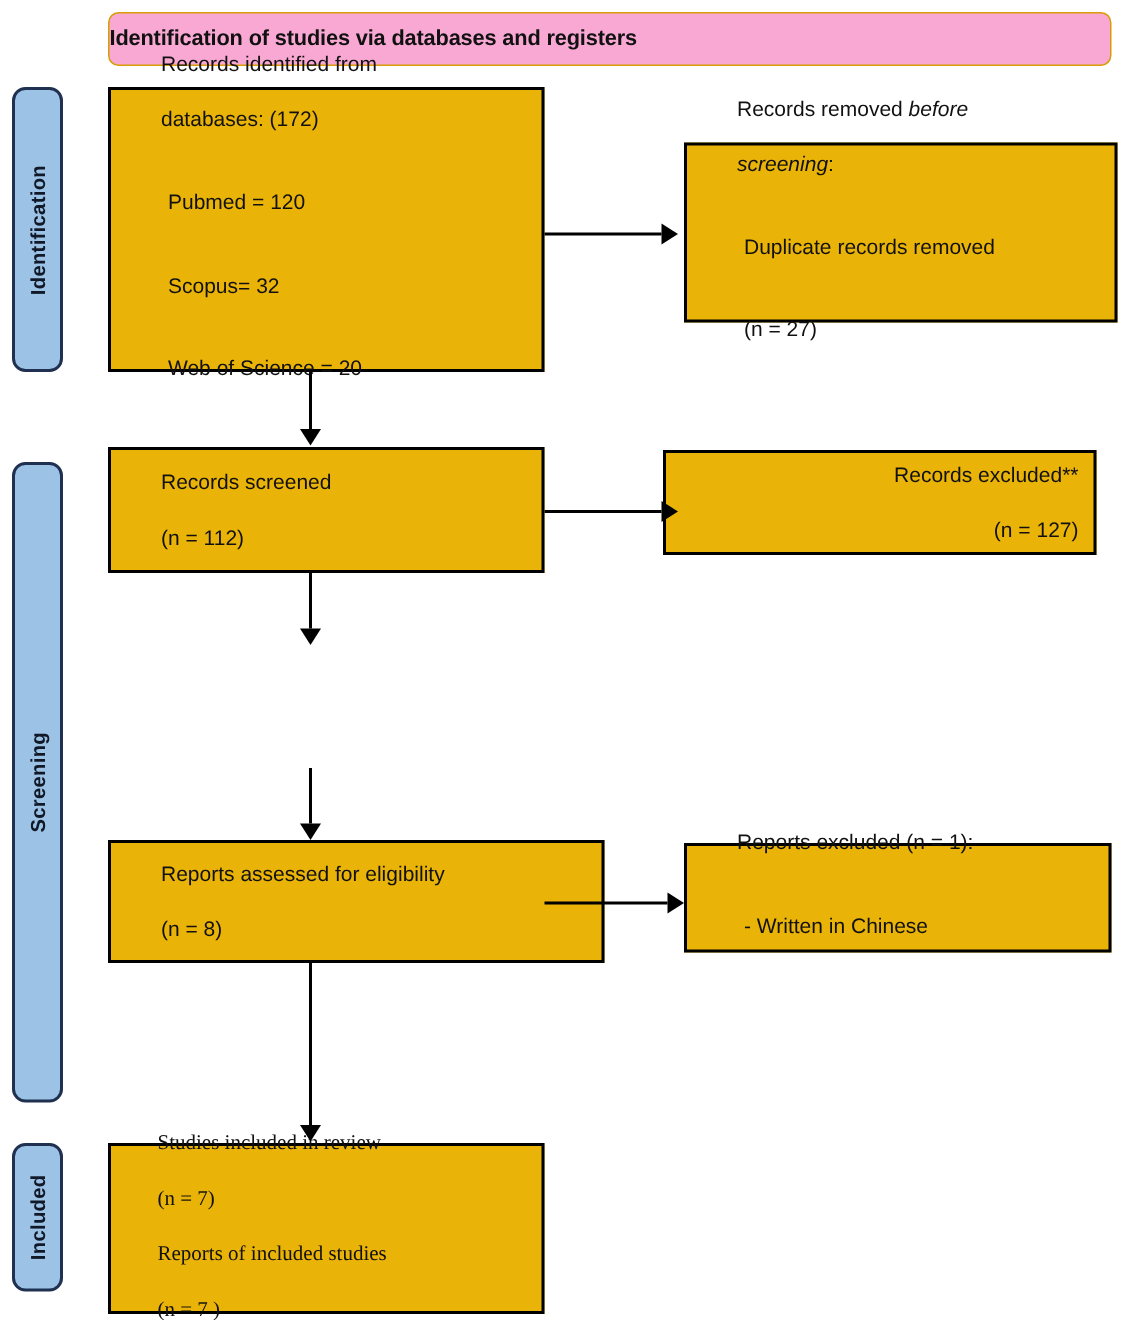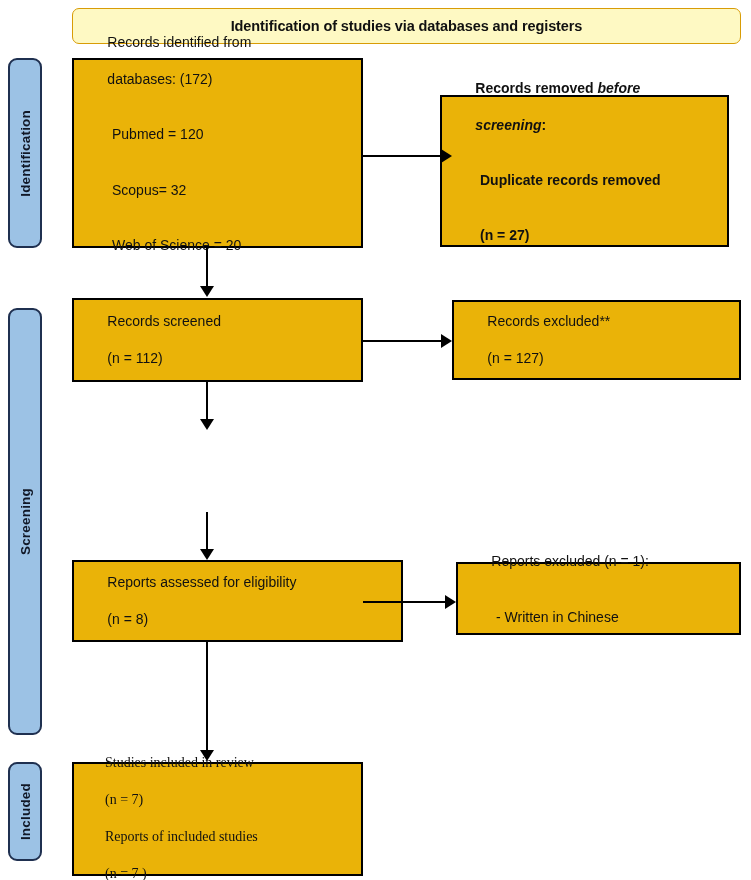--- a/index.html
+++ b/index.html
@@ -19,26 +19,25 @@
     overflow: hidden;
   }
 
   
   .banner {
     position: absolute;
     left: 72px;
     top: 8px;
     width: 669px;
     height: 36px;
-    background: #fef9c3;
+    background: #f9a8d4;
     border: 1px solid #D89C06;
     border-radius: 7px;
     display: flex;
     align-items: center;
-    justify-content: center;
     box-sizing: border-box;
   }
   .banner-text {
     font-size: 14.5px;
     font-weight: bold;
     color: #111111;
     letter-spacing: -0.1px;
     white-space: nowrap;
   }
 
@@ -137,37 +136,37 @@
   <div class="flow-box" style="left:72px; top:58px; width:291px; height:190px;">
     <div class="flow-box-text">
       <span>Records identified from</span><br>
       <span>databases: (172)</span><br>
       <span class="indent-1">Pubmed = 120</span>
       <span class="indent-1">Scopus= 32</span>
       <span class="indent-1">Web of Science = 20</span>
     </div>
   </div>
 
-  <div class="flow-box" style="left:440px; top:95px; width:289px; height:152px;font-weight:bold;">
+  <div class="flow-box" style="left:456px; top:95px; width:289px; height:120px;">
     <div class="flow-box-text">
       <span>Records removed </span><em>before</em><br>
       <em>screening</em><span>:</span><br>
       <span class="indent-1">Duplicate records removed</span>
       <span class="indent-1">(n = 27)</span>
     </div>
   </div>
 
   <div class="flow-box" style="left:72px; top:298px; width:291px; height:84px;">
     <div class="flow-box-text">
       <span>Records screened</span><br>
       <span>(n = 112)</span>
     </div>
   </div>
 
-  <div class="flow-box" style="left:452px; top:300px; width:289px; height:80px;">
+  <div class="flow-box" style="left:442px; top:300px; width:289px; height:70px;text-align:right;">
     <div class="flow-box-text">
       <span>Records excluded**</span><br>
       <span>(n = 127)</span>
     </div>
   </div>
 
 
   <div class="flow-box" style="left:72px; top:560px; width:331px; height:82px;">
     <div class="flow-box-text">
       <span>Reports assessed for eligibility</span><br>

